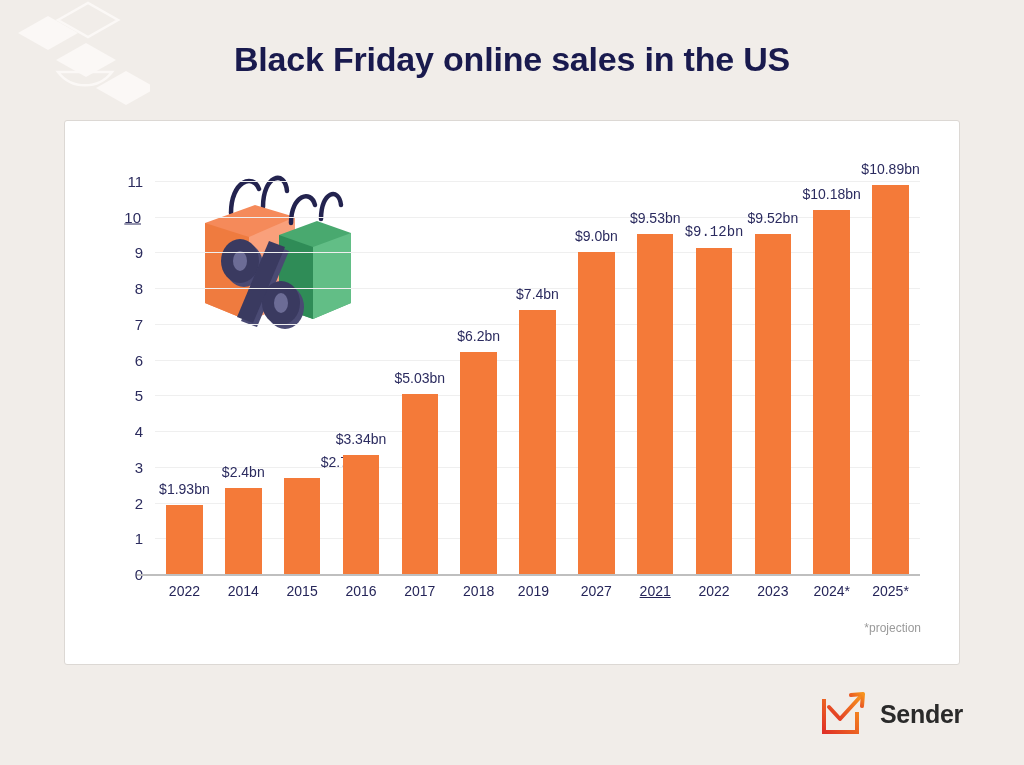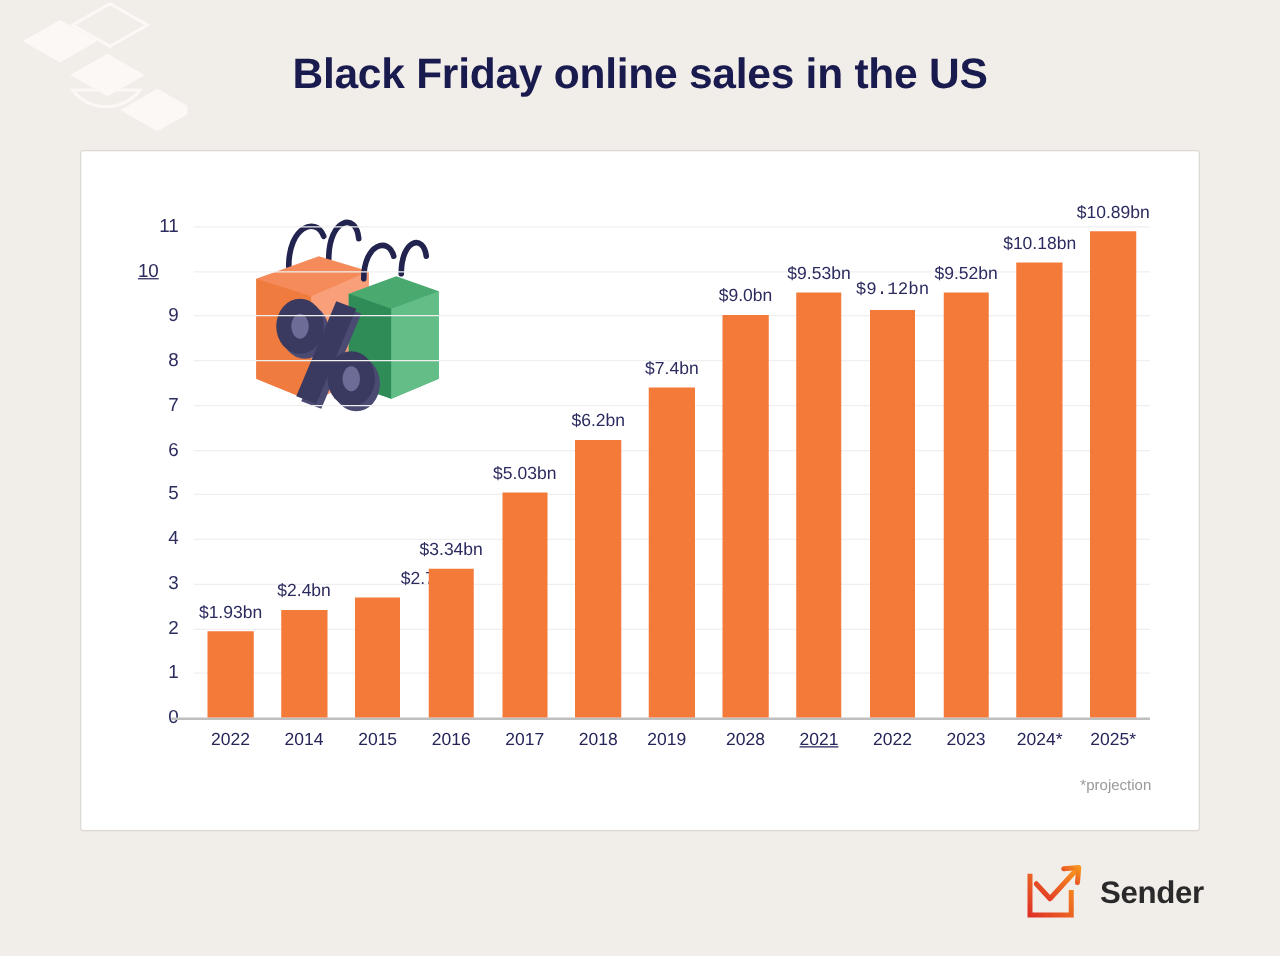--- a/index.html
+++ b/index.html
@@ -134,21 +134,21 @@
         <div class="ytick" style="left: 38px; top: 274.364px;">5</div>
         <div class="gridline" style="left: 90px; top: 238.636px; width: 765px;"></div>
         <div class="ytick" style="left: 38px; top: 238.636px;">6</div>
         <div class="gridline" style="left: 90px; top: 202.909px; width: 765px;"></div>
         <div class="ytick" style="left: 38px; top: 202.909px;">7</div>
         <div class="gridline" style="left: 90px; top: 167.182px; width: 765px;"></div>
         <div class="ytick" style="left: 38px; top: 167.182px;">8</div>
         <div class="gridline" style="left: 90px; top: 131.455px; width: 765px;"></div>
         <div class="ytick" style="left: 38px; top: 131.455px;">9</div>
         <div class="gridline" style="left: 90px; top: 95.7273px; width: 765px;"></div>
-        <div class="ytick" style="left: 22px; top: 95.7273px; text-decoration: underline;">10</div>
+        <div class="ytick" style="left: 36px; top: 95.7273px; text-decoration: underline;">10</div>
         <div class="gridline" style="left: 90px; top: 60px; width: 765px;"></div>
         <div class="ytick" style="left: 38px; top: 60px;">11</div>
         <div class="baseline" style="left: 72px; top: 453px; width: 783px;"></div>
         <div class="barwrap" style="left: 101.181px; top: 384.046px; width: 36.4846px; height: 68.9536px;">
           <div class="bar" style="left: 0px; width: 100%; height: 100%; background: rgb(244, 122, 57);"></div>
         </div>
         <div class="dlabel" style="left: 119.423px; top: 360.046px;">$1.93bn</div>
         <div class="xtick" style="left: 90px; width: 58.8462px;">2022</div>
         <div class="barwrap" style="left: 160.027px; top: 367.255px; width: 36.4846px; height: 85.7455px;">
           <div class="bar" style="left: 0px; width: 100%; height: 100%; background: rgb(244, 122, 57);"></div>
@@ -177,21 +177,21 @@
         <div class="xtick" style="left: 384.231px; width: 58.8462px;">2018</div>
         <div class="barwrap" style="left: 454.258px; top: 188.618px; width: 36.4846px; height: 264.382px;">
           <div class="bar" style="left: 0px; width: 100%; height: 100%; background: rgb(244, 122, 57);"></div>
         </div>
         <div class="dlabel" style="left: 472.5px; top: 164.618px;">$7.4bn</div>
         <div class="xtick" style="left: 439px; width: 58.8462px;">2019</div>
         <div class="barwrap" style="left: 513.104px; top: 131.455px; width: 36.4846px; height: 321.545px;">
           <div class="bar" style="left: 0px; width: 100%; height: 100%; background: rgb(244, 122, 57);"></div>
         </div>
         <div class="dlabel" style="left: 531.346px; top: 107.455px;">$9.0bn</div>
-        <div class="xtick" style="left: 501.923px; width: 58.8462px;">2028</div>
+        <div class="xtick" style="left: 501.923px; width: 58.8462px;">2027</div>
         <div class="barwrap" style="left: 571.95px; top: 112.519px; width: 36.4846px; height: 340.481px;">
           <div class="bar" style="left: 0px; width: 100%; height: 100%; background: rgb(244, 122, 57);"></div>
         </div>
         <div class="dlabel" style="left: 590.192px; top: 88.5191px;">$9.53bn</div>
         <div class="xtick" style="left: 560.769px; width: 58.8462px; text-decoration: underline;">2021</div>
         <div class="barwrap" style="left: 630.796px; top: 127.167px; width: 36.4846px; height: 325.833px;">
           <div class="bar" style="left: 0px; width: 100%; height: 100%; background: rgb(244, 122, 57);"></div>
         </div>
         <div class="dlabel" style="left: 649.038px; top: 103.167px; font-family: Liberation Mono, monospace;">$9.12bn</div>
         <div class="xtick" style="left: 619.615px; width: 58.8462px;">2022</div>

